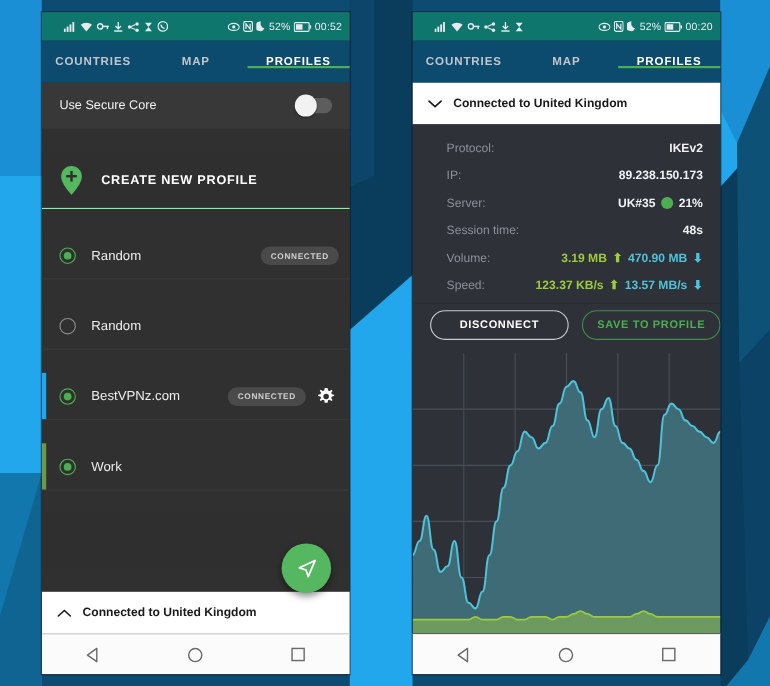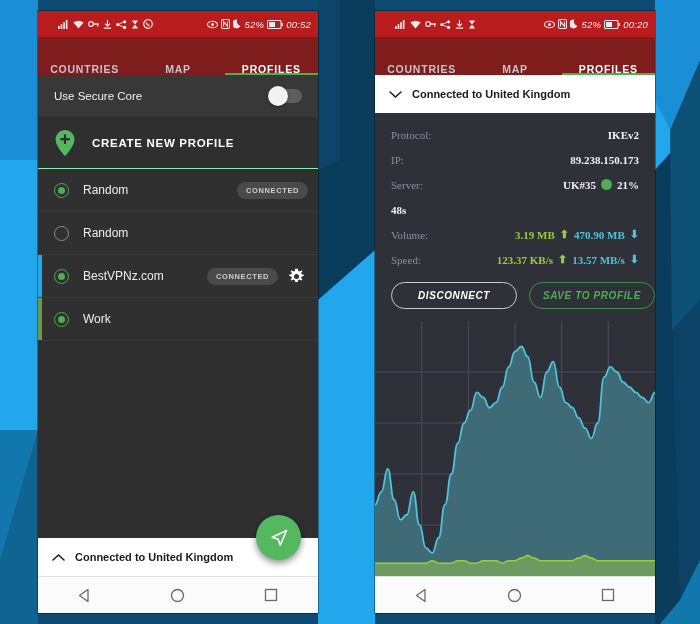--- a/index.html
+++ b/index.html
@@ -17,48 +17,48 @@
     background:#2b2b2b;
     overflow:hidden;
     display:flex;flex-direction:column;
     box-shadow:0 0 0 1px rgba(0,0,0,.35);
   }
   #phone-left{left:38px;top:11px;width:280px;height:602px;}
   #phone-right{left:375px;top:11px;width:280px;height:602px;}
 
   
   .statusbar{
-    height:26px;background:#b91c1c;flex:0 0 26px;
+    height:26px;background:#0f766e;flex:0 0 26px;
     display:flex;align-items:center;
     padding:0 7px;box-sizing:border-box;
-    color:#e7e9ee;font-size:9.5px;font-style:italic;
+    color:#e7e9ee;font-size:9.5px;
   }
   .sb-left{display:flex;align-items:center;gap:4px;flex:1;padding-left:13px;}
   .sb-right{display:flex;align-items:center;gap:3px;}
   .sb-ico{display:block;}
   .sb-text{font-size:9.5px;letter-spacing:.2px;color:#eceef2;}
 
   
   .tabbar{
-    height:38px;flex:0 0 38px;background:#7f1d1d;
-    display:flex;align-items:flex-end;position:relative;
+    height:38px;flex:0 0 38px;background:#0c4a6e;
+    display:flex;align-items:center;position:relative;
   }
   .tab{
     flex:1;display:flex;align-items:center;justify-content:center;
     font-size:10.5px;font-weight:bold;letter-spacing:.8px;
     color:#c3c5cc;cursor:pointer;position:relative;
   }
   .tab.active{color:#ffffff;}
   .tab.active:after{
     content:"";position:absolute;left:0;right:0;bottom:0;height:2px;
     background:#4caf50;
   }
 
   
-  .l-body{flex:1;background:#303030;display:flex;flex-direction:column;min-height:0;}
+  .l-body{flex:1;background:#303030;display:flex;flex-direction:column;min-height:0;gap:21px;}
   .secure-row{
     height:42px;flex:0 0 42px;background:#383838;
     display:flex;align-items:center;justify-content:space-between;
     padding:0 16px;box-sizing:border-box;
   }
   .secure-label{color:#f0f0f0;font-size:11.5px;}
   .toggle{
     width:32px;height:14px;border-radius:7px;background:#5d5d5d;
     position:relative;cursor:pointer;
   }
@@ -123,39 +123,38 @@
   .sheet-label{color:#1b1b1b;font-size:11px;font-weight:bold;margin-left:10px;}
 
   
   .r-header{
     height:38px;flex:0 0 38px;background:#ffffff;
     display:flex;align-items:center;padding:0 14px;box-sizing:border-box;
     cursor:pointer;
   }
   .r-header-label{color:#1b1b1b;font-size:11px;font-weight:bold;margin-left:10px;}
   .stats{
-    background:#2e3138;padding:9px 16px 4px 16px;box-sizing:border-box;
+    background:#2e3138;padding:9px 16px 4px 31px;box-sizing:border-box;
     flex:0 0 auto;
-    font-family:Liberation Serif, serif;
   }
   .stat-row{
     display:flex;align-items:center;height:25px;
   }
   .stat-key{color:#8b8f98;font-size:11px;flex:1;}
   .stat-val{color:#f0f2f5;font-size:11px;font-weight:bold;display:flex;align-items:center;gap:5px;}
   .server-dot{
     width:11px;height:11px;border-radius:50%;background:#4caf50;display:inline-block;
   }
   .server-pct{color:#f0f2f5;font-size:11px;font-weight:bold;}
   .up{color:#9ccc3c;font-size:11px;font-weight:bold;}
   .down{color:#4fc3d9;font-size:11px;font-weight:bold;}
   .arrow{font-size:11px;font-weight:bold;}
   .btn-row{
     background:#2e3138;display:flex;gap:12px;padding:6px 0 12px 16px;
-    box-sizing:border-box;flex:0 0 auto;font-style:italic;
+    box-sizing:border-box;flex:0 0 auto;
   }
   .btn{
     flex:1;height:27px;border-radius:14px;
     display:flex;align-items:center;justify-content:center;
     font-size:10px;font-weight:bold;letter-spacing:.6px;cursor:pointer;
     box-sizing:border-box;
   }
   .btn-disconnect{border:1.3px solid #c9ccd1;color:#ffffff;}
   .btn-save{border:1.3px solid #3f8f4a;color:#4caf50;}
   .chart-wrap{flex:1;min-height:0;position:relative;background:#2e3138;}
@@ -415,20 +414,21 @@
     </div>
     <div class="stat-row">
       <span class="stat-key">Server:</span>
       <span class="stat-val">
         <span>UK#35</span>
         <span class="server-dot"></span>
         <span class="server-pct">21%</span>
       </span>
     </div>
     <div class="stat-row">
+      <span class="stat-key">Session time:</span>
       <span class="stat-val">48s</span>
     </div>
     <div class="stat-row">
       <span class="stat-key">Volume:</span>
       <span class="stat-val">
         <span class="up">3.19 MB</span>
         <span class="up arrow">⬆</span>
         <span class="down">470.90 MB</span>
         <span class="down arrow">⬇</span>
       </span>

